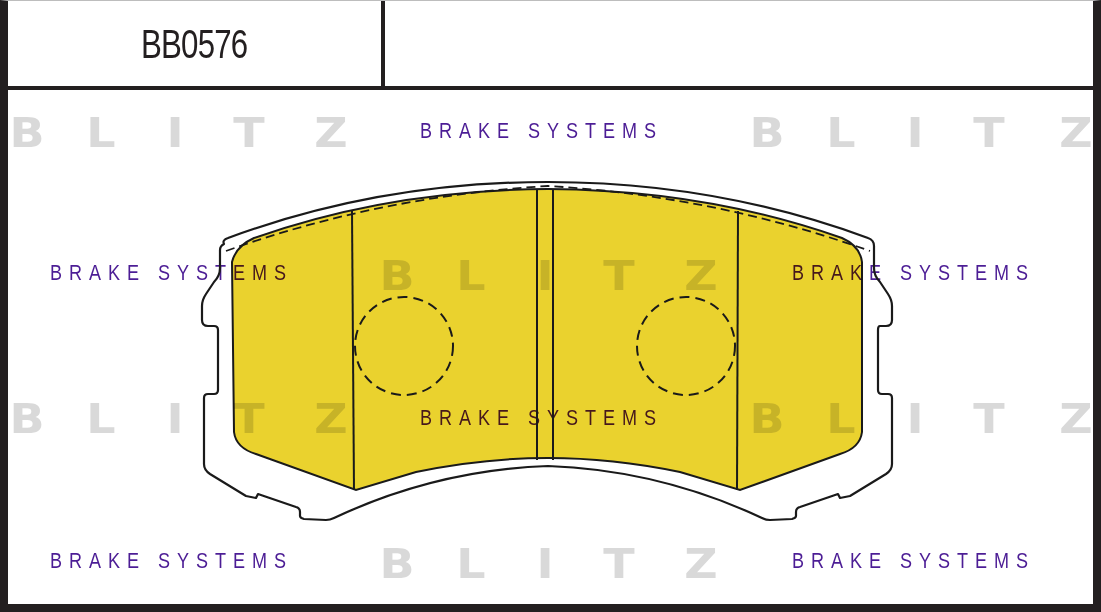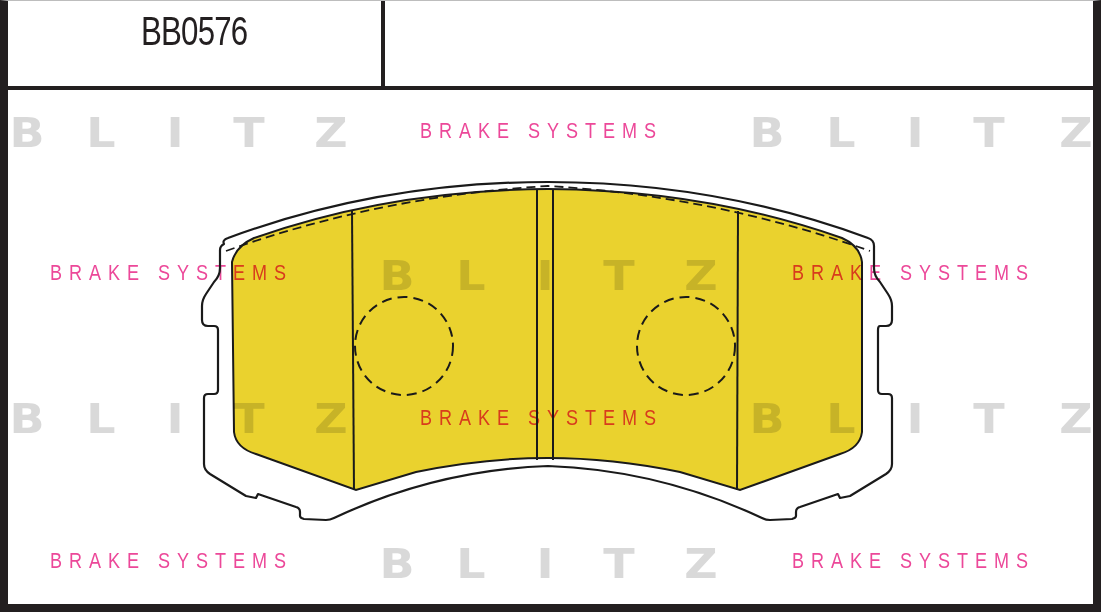--- a/index.html
+++ b/index.html
@@ -9,22 +9,22 @@
       box-sizing: border-box; background: #ffffff;
     }
     .header {
       position: absolute; left: 0; top: 0; width: 1101px; height: 90px;
       box-sizing: border-box;
       border-left: 8px solid #231f20; border-right: 8px solid #231f20;
       border-bottom: 4px solid #231f20;
       border-top: 1px solid #bdbdbd;
     }
     .cell {
-      position: absolute; top: 8px; height: 86px;
-      display: flex; align-items: flex-start; justify-content: center;
+      position: absolute; top: 0; height: 86px;
+      display: flex; align-items: center; justify-content: center;
       color: #231f20;
       font-family: "Liberation Sans", sans-serif;
       font-size: 40px; letter-spacing: -1px;
       transform-origin: center;
     }
     .cell span { display: inline-block; transform: scaleX(0.78); }
     .cell-part { left: 0; width: 373px; }
     .cell-div { position: absolute; left: 373px; top: 0; width: 4px; height: 86px; background: #231f20; }
     .cell-dims { left: 377px; width: 708px; }
     .body-area {
@@ -34,21 +34,21 @@
       border-bottom: 8px solid #231f20;
     }
     .wm-layer { position: absolute; left: 0; top: 0; width: 1101px; height: 612px; }
     .wm-blitz {
       position: absolute; font-family: "DejaVu Sans", sans-serif; font-weight: bold;
       font-size: 40px; color: #d9d9d9; white-space: nowrap;
     }
     .wm-blitz span { position: absolute; top: 0; transform: translateX(-50%) scaleX(1.15); }
     .wm-brake {
       position: absolute; font-family: "Liberation Sans", sans-serif;
-      font-size: 22px; color: #ec4899; letter-spacing: 8.5px; white-space: nowrap;
+      font-size: 22px; color: #4c1d95; letter-spacing: 8.5px; white-space: nowrap;
     }
     .wm-brake span { display: inline-block; transform: scaleX(0.82); transform-origin: left center; }
     svg.drawing { position: absolute; left: 0; top: 0; }
     .pad-fill { mix-blend-mode: multiply; }
   </style>
 </head>
 <body>
 
 <div class="frame">
 

